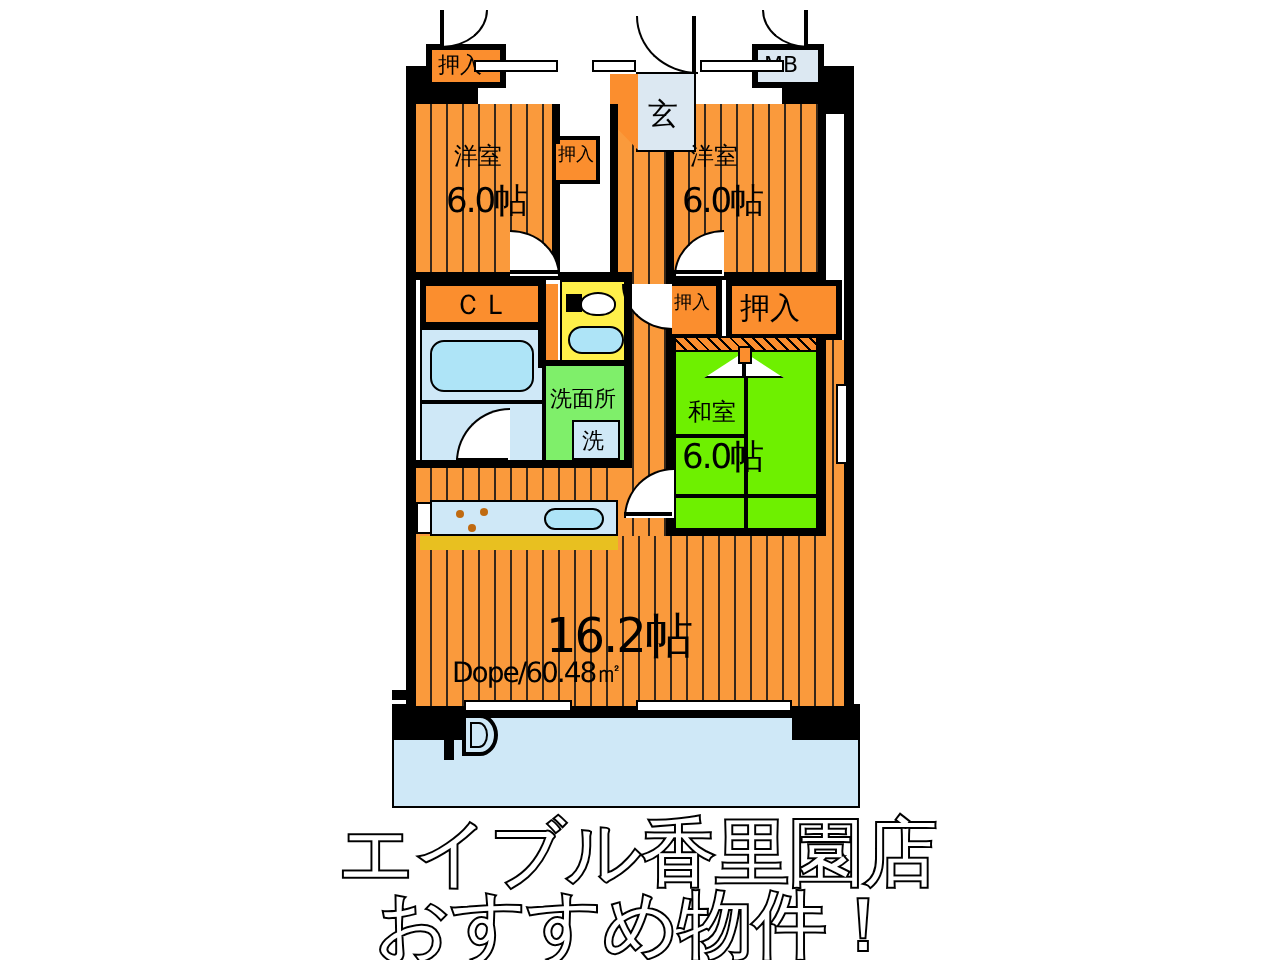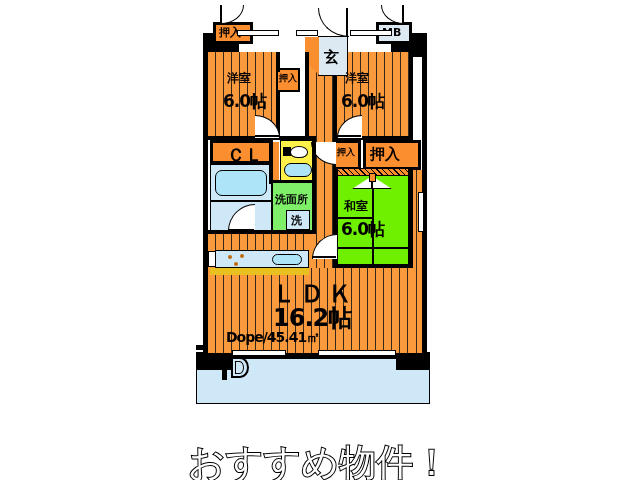--- a/index.html
+++ b/index.html
@@ -23,21 +23,21 @@
   .yellowk{background:#FFF04A;}
   .orange{background:#FB8E2E;}
   .white{background:#ffffff;}
   .blk{background:#000000;}
 
   
   .wall{background:#000;}
 
   
   .lbl{position:absolute;color:#000;white-space:nowrap;
-       font-family:"DejaVu Sans","Liberation Sans",sans-serif;font-weight:bold;}
+       font-family:"DejaVu Sans","Liberation Sans",sans-serif;}
   .jp{font-family:"DejaVu Sans","Liberation Sans",sans-serif;}
   .roomname{font-size:12px;letter-spacing:0px;line-height:1.0;}
   .roomsize{font-size:17px;letter-spacing:-1px;line-height:1.0;}
   .smalltag{font-size:11px;line-height:1;}
   .midtag{font-size:15px;line-height:1;}
   .ldk-t{font-size:25px;letter-spacing:3px;line-height:1;}
   .ldk-s{font-size:24px;letter-spacing:-1px;line-height:1;}
   .ldk-a{font-size:14px;letter-spacing:-1px;line-height:1;}
   .balc{font-size:25px;letter-spacing:4px;line-height:1;}
 
@@ -114,23 +114,22 @@
 
   <div class="lbl roomname jp" style="left:344px;top:200px;">和室</div>
   <div class="lbl roomsize jp" style="left:341px;top:221px;">6.0帖</div>
 
   <div class="lbl roomname jp" style="left:227px;top:72px;">洋室</div>
   <div class="lbl roomsize jp" style="left:223px;top:93px;">6.0帖</div>
 
   <div class="lbl roomname jp" style="left:345px;top:72px;">洋室</div>
   <div class="lbl roomsize jp" style="left:341px;top:93px;">6.0帖</div>
 
-  <div class="lbl ldk-t jp" style="left:272px;top:281px;">ＬＤＫ</div>
   <div class="lbl ldk-s jp" style="left:273px;top:306px;">16.2帖</div>
-  <div class="lbl ldk-a jp" style="left:226px;top:330px;">Dope/45.41㎡</div>
+  <div class="lbl ldk-a jp" style="left:226px;top:330px;">Dope/60.48㎡</div>
 
   <div class="ab blk" style="left:213px;top:22px;width:40px;height:22px;"></div>
   <div class="ab orange" style="left:216px;top:25px;width:34px;height:16px;"></div>
   <div class="lbl smalltag jp" style="left:219px;top:27px;">押入</div>
   <div class="arc arc-br" style="left:221px;top:5px;width:22px;height:18px;"></div>
   <div class="thinline" style="left:220px;top:5px;width:1.5px;height:18px;"></div>
 
   <div class="ab blk" style="left:376px;top:22px;width:36px;height:22px;"></div>
   <div class="ab tile" style="left:379px;top:25px;width:30px;height:16px;"></div>
   <div class="lbl smalltag" style="left:382px;top:27px;">MB</div>
@@ -161,21 +160,21 @@
               border:1px solid #000;"></div>
 
   <div class="ab" style="left:352px;top:176px;width:20px;height:13px;background:#fff;border:1px solid #000;
               clip-path:polygon(100% 0,100% 100%,0 100%);"></div>
   <div class="ab" style="left:372px;top:176px;width:20px;height:13px;background:#fff;border:1px solid #000;
               clip-path:polygon(0 0,100% 100%,0 100%);"></div>
   <div class="ab" style="left:369px;top:173px;width:7px;height:9px;background:#FB8E2E;border:1px solid #000;"></div>
 
   <div class="ab blk" style="left:210px;top:140px;width:62px;height:24px;"></div>
   <div class="ab orange" style="left:213px;top:143px;width:56px;height:18px;"></div>
-  <div class="lbl smalltag jp" style="left:227px;top:146px;font-size:18px;">ＣＬ</div>
+  <div class="lbl smalltag jp" style="left:227px;top:146px;font-size:14px;">ＣＬ</div>
 
   <div class="ab water ob" style="left:210px;top:164px;width:62px;height:68px;"></div>
   <div class="ab tub" style="left:215px;top:170px;width:52px;height:26px;"></div>
   <div class="thinline" style="left:210px;top:200px;width:62px;height:1.5px;"></div>
   <div class="arc arc-tl" style="left:228px;top:204px;width:26px;height:26px;"></div>
   <div class="thinline" style="left:228px;top:229px;width:26px;height:2px;"></div>
 
   <div class="ab yellowk ob" style="left:280px;top:140px;width:34px;height:42px;"></div>
   <div class="ab toilet" style="left:290px;top:146px;width:18px;height:12px;"></div>
   <div class="ab blk" style="left:283px;top:147px;width:8px;height:9px;"></div>
@@ -231,15 +230,16 @@
   <div class="ab white obt" style="left:350px;top:30px;width:42px;height:6px;"></div>
   <div class="ab white obt" style="left:296px;top:30px;width:22px;height:6px;"></div>
 
   <div class="ab white obt" style="left:232px;top:350px;width:54px;height:6px;"></div>
   <div class="ab white obt" style="left:318px;top:350px;width:78px;height:6px;"></div>
 
   <div class="ab white obt" style="left:418px;top:192px;width:6px;height:40px;"></div>
 
   <div class="ab wall" style="left:196px;top:345px;width:12px;height:5px;"></div>
 
+  <div class="promo" style="top:408px;">エイブル香里園店</div>
   <div class="promo" style="top:444px;">おすすめ物件！</div>
 
 </div>
 
 </body></html>

